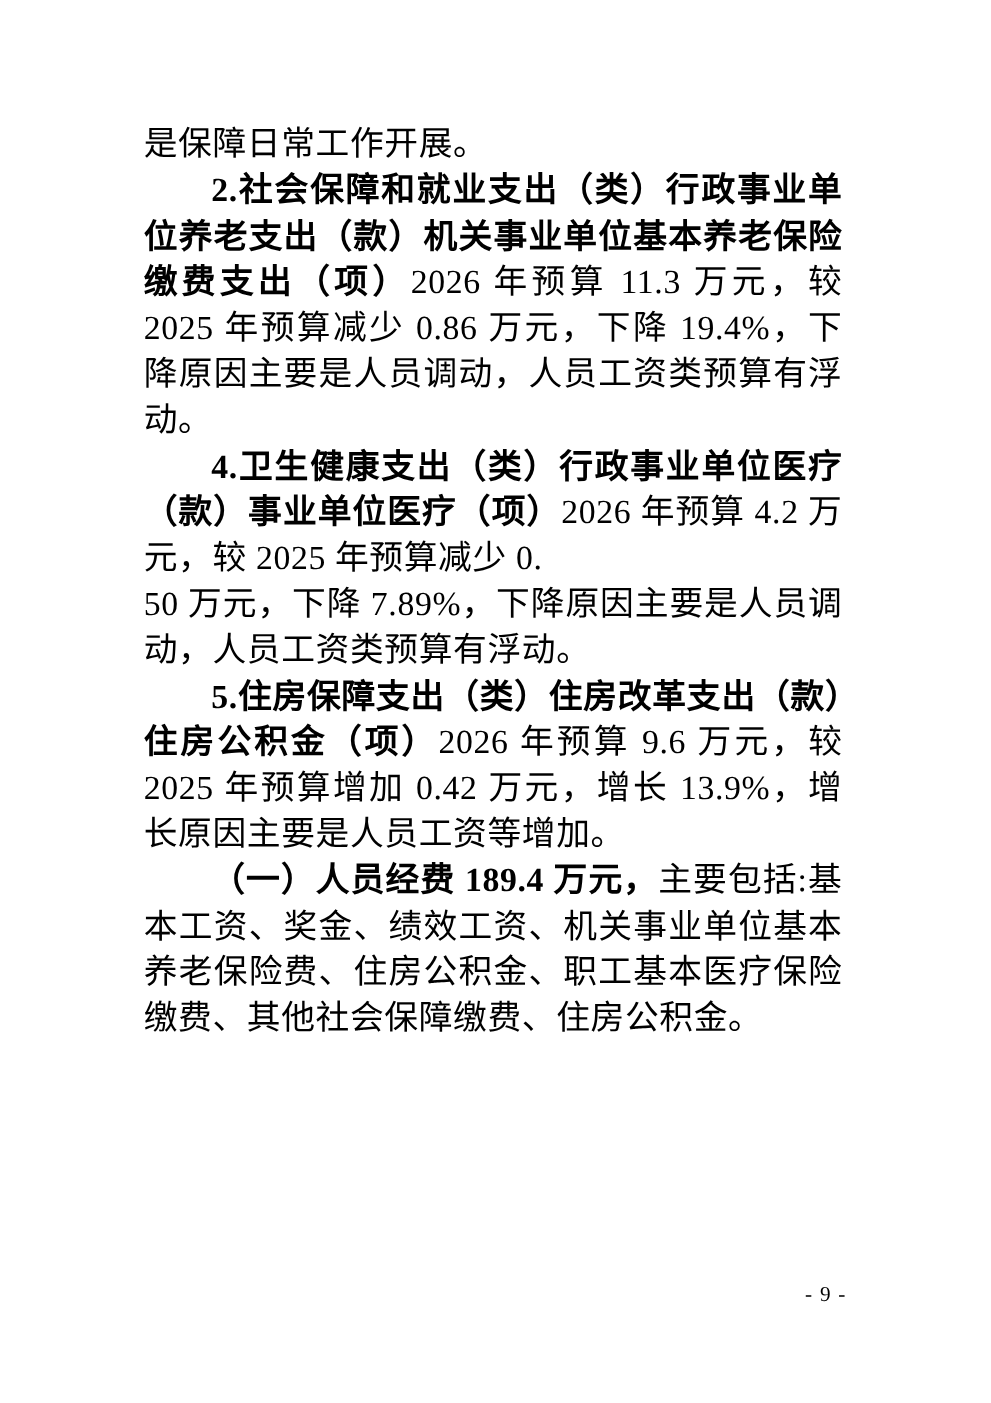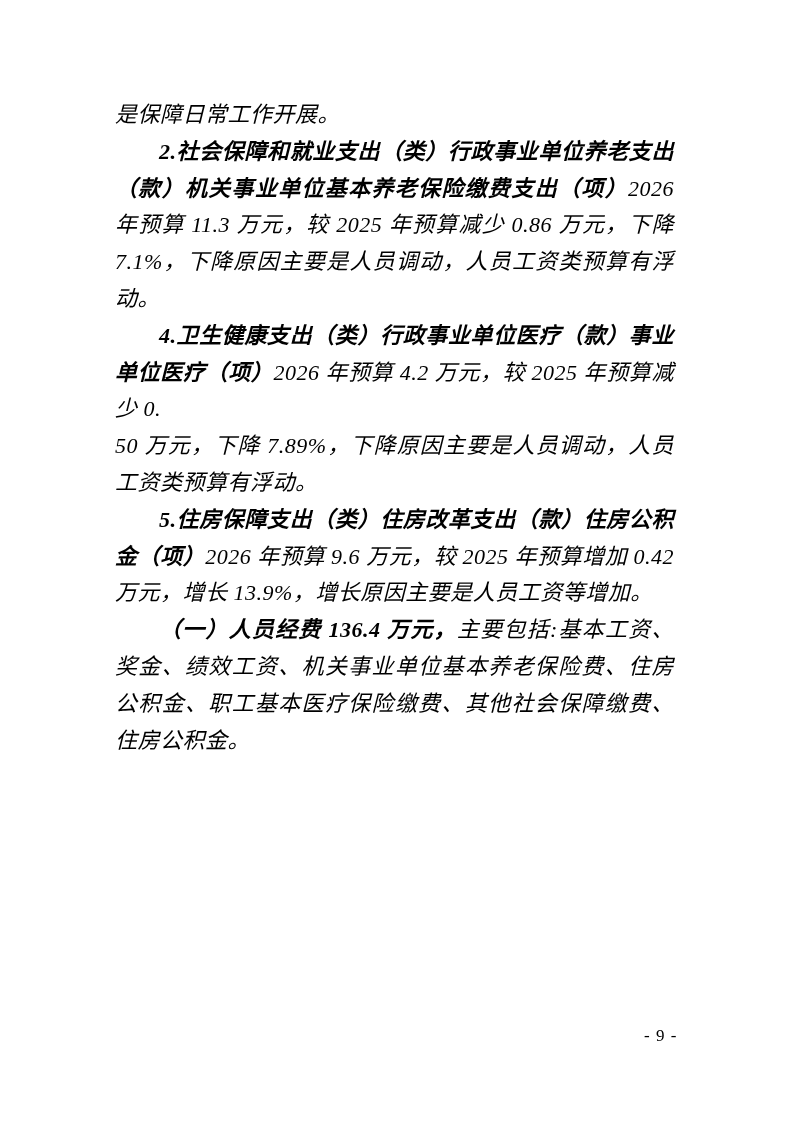--- a/index.html
+++ b/index.html
@@ -14,25 +14,24 @@
     background: #ffffff;
     color: #000000;
     overflow: hidden;
   }
   .content {
     position: absolute;
     left: 115px;
     top: 97px;
     width: 559px;
     font-family: "Liberation Serif", "DejaVu Serif", serif;
-    font-size: 22px;
+    font-size: 27px;
     line-height: 36.8px;
     text-align: justify;
     letter-spacing: 0.5px;
-    font-style: italic;
   }
   .para {
     margin: 0;
     padding: 0;
     text-align: justify;
   }
   .para.indent {
     text-indent: 2em;
   }
   .run-bold {
@@ -55,30 +54,30 @@
 </style>
 </head>
 <body>
 
 <div class="page">
 
   <div class="content">
 
     <p class="para"><span>是保障日常工作开展。</span></p>
 
-    <p class="para indent"><span class="run-bold">2.社会保障和就业支出（类）行政事业单位养老支出（款）机关事业单位基本养老保险缴费支出（项）</span><span>2026 年预算 11.3 万元，较 2025 年预算减少 0.86 万元，下降 7.1%，下降原因主要是人员调动，人员工资类预算有浮动。</span></p>
+    <p class="para indent"><span class="run-bold">2.社会保障和就业支出（类）行政事业单位养老支出（款）机关事业单位基本养老保险缴费支出（项）</span><span>2026 年预算 11.3 万元，较 2025 年预算减少 0.86 万元，下降 19.4%，下降原因主要是人员调动，人员工资类预算有浮动。</span></p>
 
 
     <p class="para indent"><span class="run-bold">4.卫生健康支出（类）行政事业单位医疗（款）事业单位医疗（项）</span><span>2026 年预算 4.2 万元，较 2025 年预算减少 0.</span></p>
 
     <p class="para"><span>50 万元，下降 7.89%，下降原因主要是人员调动，人员工资类预算有浮动。</span></p>
 
     <p class="para indent"><span class="run-bold">5.住房保障支出（类）住房改革支出（款）住房公积金（项）</span><span>2026 年预算 9.6 万元，较 2025 年预算增加 0.42 万元，增长 13.9%，增长原因主要是人员工资等增加。</span></p>
 
 
 
-    <p class="para indent"><span class="run-bold">（一）人员经费 136.4 万元，</span><span>主要包括:基本工资、奖金、绩效工资、机关事业单位基本养老保险费、住房公积金、职工基本医疗保险缴费、其他社会保障缴费、住房公积金。</span></p>
+    <p class="para indent"><span class="run-bold">（一）人员经费 189.4 万元，</span><span>主要包括:基本工资、奖金、绩效工资、机关事业单位基本养老保险费、住房公积金、职工基本医疗保险缴费、其他社会保障缴费、住房公积金。</span></p>
 
   </div>
 
   <div class="page-number">- 9 -</div>
 
 </div>
 
 </body></html>

